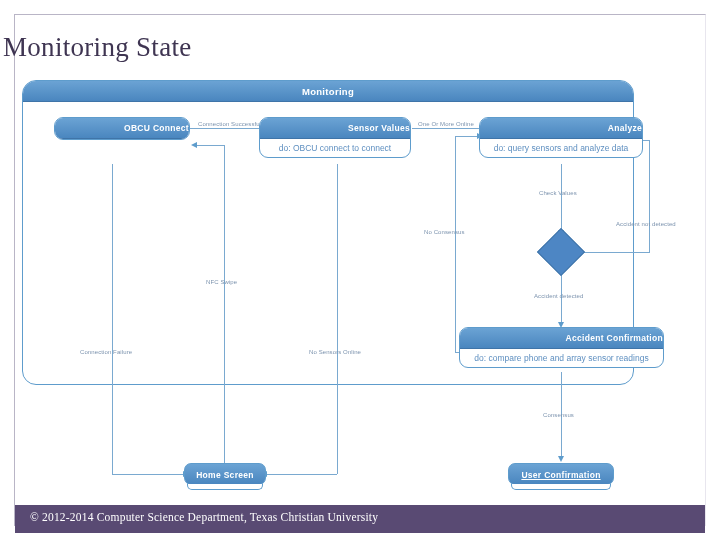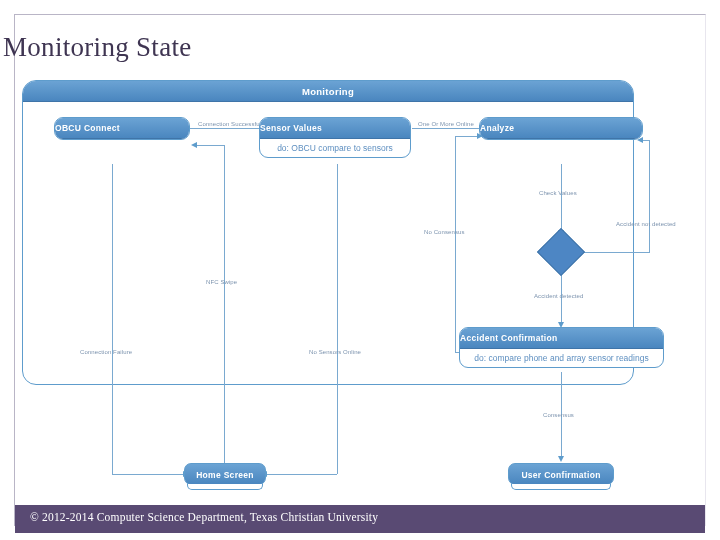--- a/index.html
+++ b/index.html
@@ -77,21 +77,21 @@
     border-radius: 9px;
     background: #ffffff;
     box-sizing: border-box;
     overflow: hidden;
   }
   .state .hdr {
     background: linear-gradient(#6ba3d4, #4a86bf);
     color: #ffffff;
     font-size: 8.5px;
     font-weight: bold;
-    text-align: left;
+    text-align: right;
     line-height: 20px;
     height: 20px;
     letter-spacing: 0.3px;
     border-bottom: 1px solid #3f74a8;
   }
   .state .body {
     color: #5e8fc0;
     font-size: 8.5px;
     text-align: center;
     line-height: 18px;
@@ -249,38 +249,39 @@
   <div class="elabel" style="left:206px; top:279px;">NFC Swipe</div>
 
   <div id="decision" style="left:544px; top:235px;"></div>
 
   <div class="state" style="left:54px; top:117px; width:136px;">
     <div class="hdr">OBCU Connect</div>
   </div>
 
   <div class="state" style="left:259px; top:117px; width:152px;">
     <div class="hdr">Sensor Values</div>
-    <div class="body">do: OBCU compare to sensors</div>
+    <div class="body">do: OBCU connect to connect</div>
   </div>
 
   <div class="state" style="left:479px; top:117px; width:164px;">
     <div class="hdr">Analyze</div>
+    <div class="body">do: query sensors and analyze data</div>
   </div>
 
   <div class="state" style="left:459px; top:327px; width:205px;">
     <div class="hdr">Accident Confirmation</div>
     <div class="body">do: compare phone and array sensor readings</div>
   </div>
 
   <div class="simple-state" style="left:184px; top:463px; width:82px; height:22px; line-height:22px;">
     <span>Home Screen</span>
     <div class="under"></div>
   </div>
 
-  <div class="simple-state" style="left:508px; top:463px; width:106px; height:22px; line-height:22px;">
+  <div class="simple-state" style="left:508px; top:463px; width:106px; height:22px; line-height:22px;text-decoration:underline;">
     <span>User Confirmation</span>
     <div class="under"></div>
   </div>
 
   <div id="footer-bar"></div>
   <div id="footer-text">© 2012-2014 Computer Science Department, Texas Christian University</div>
 
 </div>
 
 </body></html>

